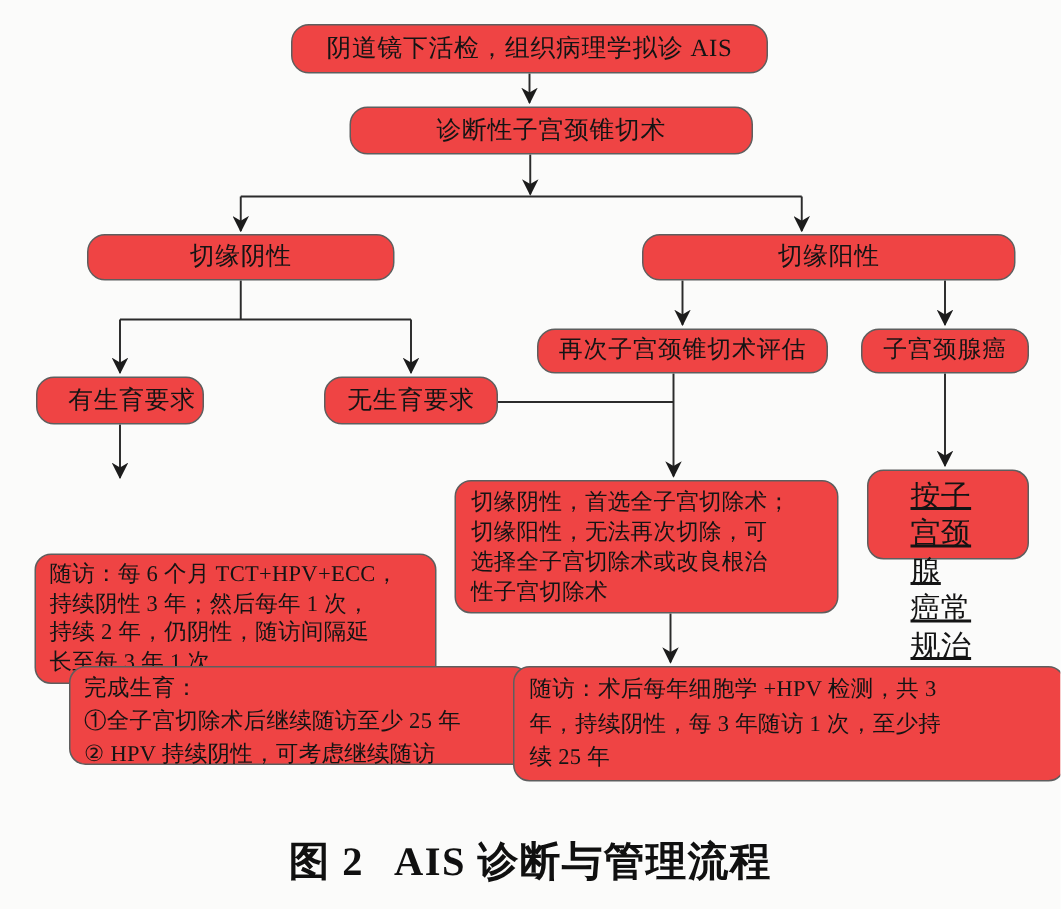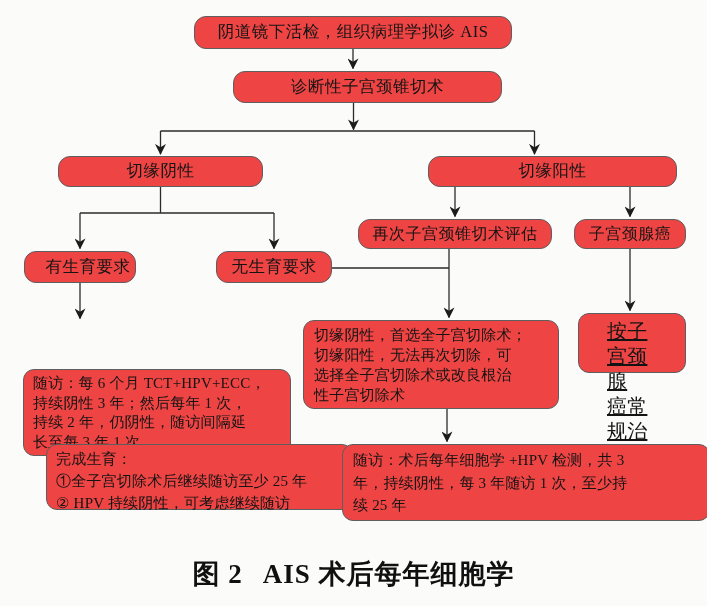--- a/index.html
+++ b/index.html
@@ -118,16 +118,16 @@
   <div class="node text-box" id="n-adeno-treat">按子宫颈腺
 癌常规治疗</div>
   <div class="node text-box" id="n-completed">完成生育：
 ①全子宫切除术后继续随访至少 25 年
 ② HPV 持续阴性，可考虑继续随访</div>
   <div class="node text-box" id="n-followup-right">随访：术后每年细胞学 +HPV 检测，共 3
 年，持续阴性，每 3 年随访 1 次，至少持
 续 25 年</div>
 
   <div id="caption">
-    <span class="caption-label">图 2</span><span class="caption-title">AIS 术后每年细胞学</span>
+    <span class="caption-label">图 2</span><span class="caption-title">AIS 诊断与管理流程</span>
   </div>
 
 </div>
 
 </body></html>

